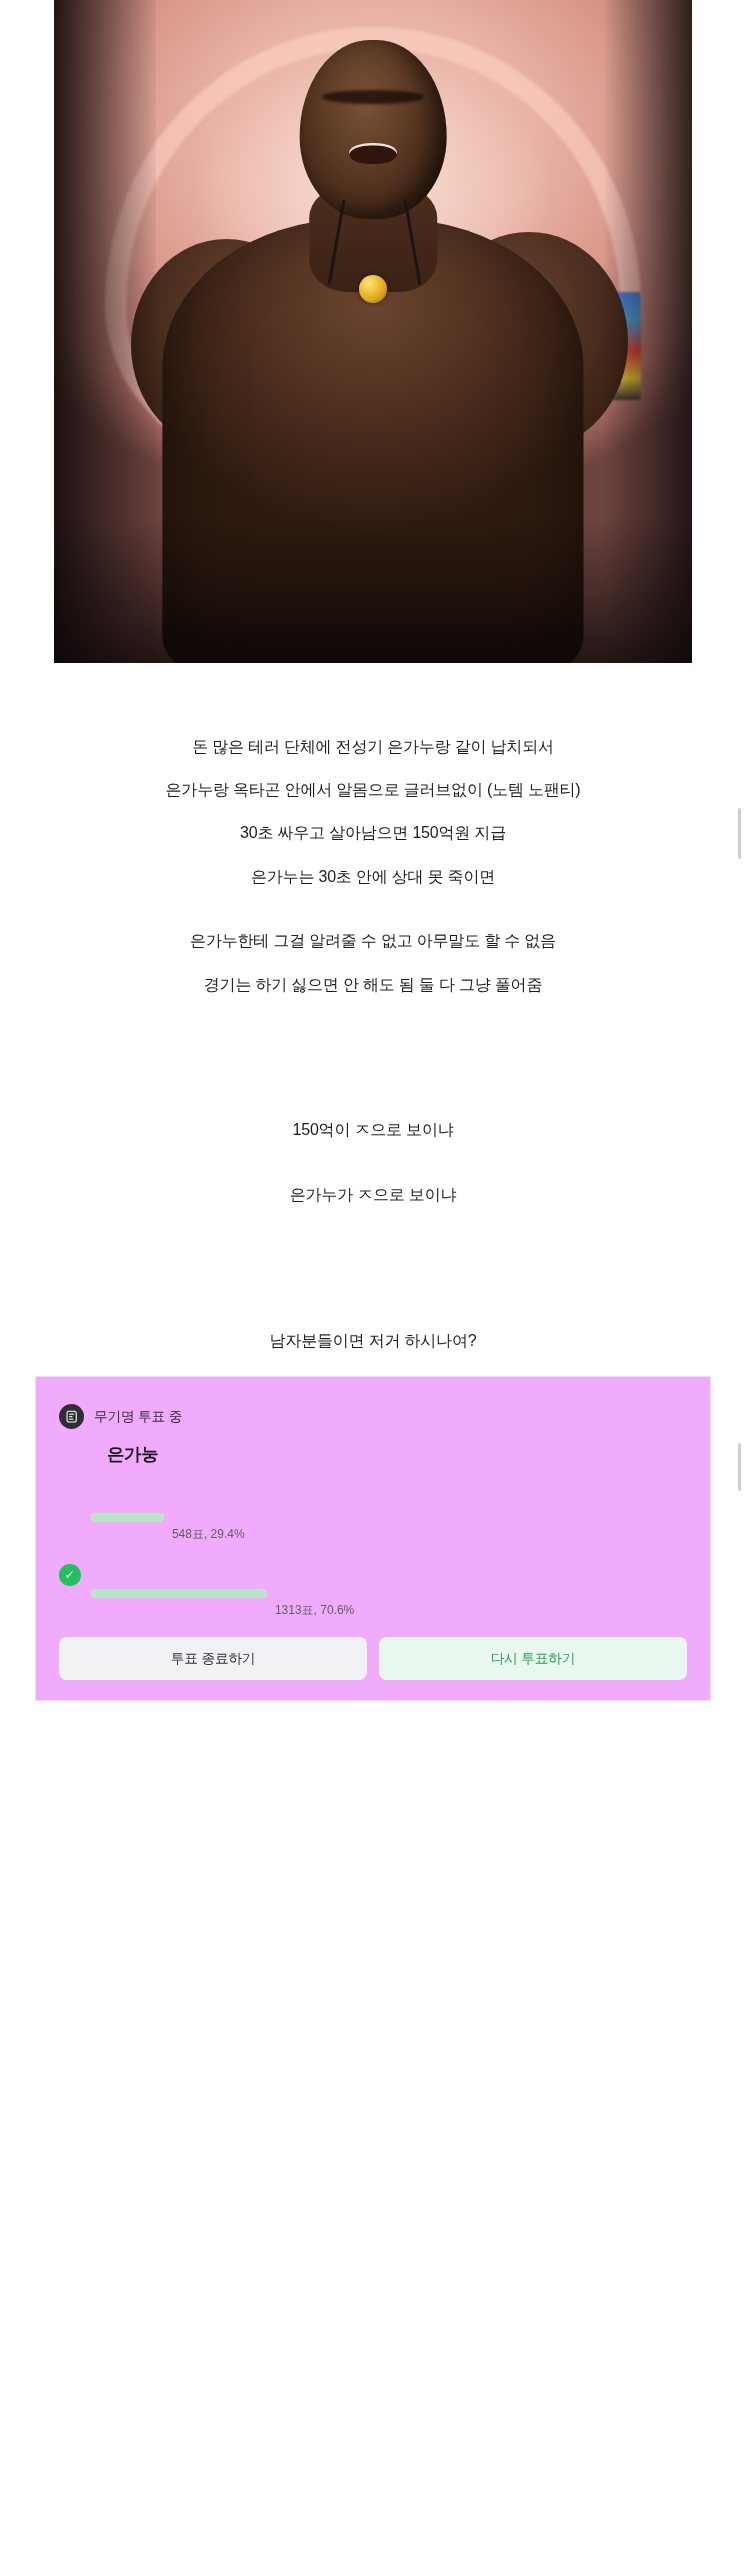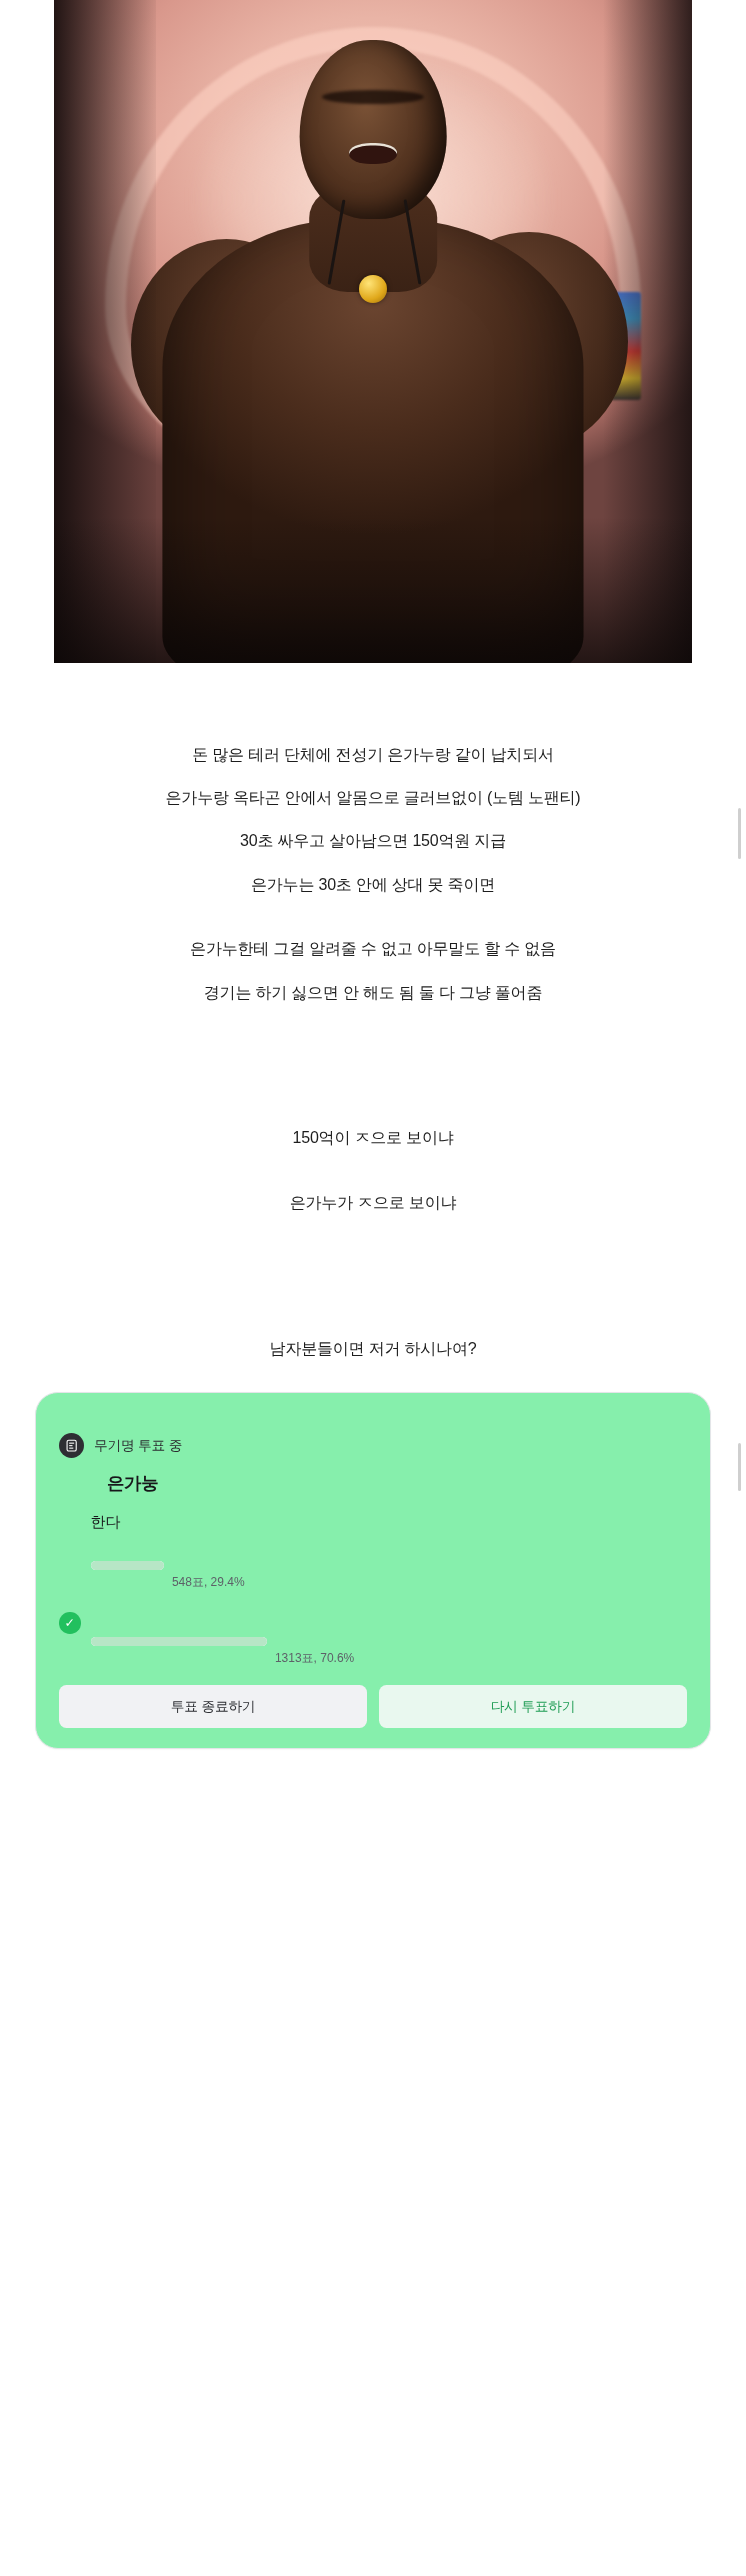--- a/index.html
+++ b/index.html
@@ -147,21 +147,21 @@
     background: radial-gradient(circle at 35% 30%, #ffe477, #e0a81b 60%, #9c6e08 100%);
     box-shadow: 0 0 5px rgba(0,0,0,.5);
   }
   .hero .bottom-fade {
     position: absolute; left: 0; bottom: 0; width: 100%; height: 22%;
     background: linear-gradient(180deg, rgba(0,0,0,0), rgba(10,6,6,.75));
   }
 
   
   .post-body {
-    padding: 8px 33px;
+    padding: 0 33px;
     text-align: center;
     color: #1b1b1b;
   }
   .line {
     font-size: 16px;
     line-height: 1.35;
     letter-spacing: -0.2px;
     color: #1d1d1d;
   }
   .gap-xs { height: 21.6px; }
@@ -176,23 +176,23 @@
     border-radius: 1.7px;
     background: #cfcfcf;
   }
   .scroll-mark.a { top: 808px; height: 51px; }
   .scroll-mark.b { top: 1443px; height: 48px; }
 
   
   .poll-wrap { padding: 0 35px; margin-top: 25px; }
   .poll-card {
     border: 0.8px solid #e3e5e8;
-    border-radius: 23px;
-    background: #86efac;
-    padding: 40px 23px 20px 23px;
+    border-radius: 2px;
+    background: #f0abfc;
+    padding: 27px 23px 20px 23px;
     box-shadow: 0 0.8px 1.7px rgba(0,0,0,0.03);
   }
   .poll-head {
     display: flex;
     align-items: center;
     gap: 10px;
   }
   .poll-badge {
     width: 25px; height: 25px;
     border-radius: 50%;
@@ -364,21 +364,20 @@
       <div class="poll-head-text">무기명 투표 중</div>
     </div>
 
     <div class="poll-title">은가눙</div>
 
     <div class="options">
 
       <div class="option-row">
         <div class="opt-check off"></div>
         <div class="opt-main">
-          <div class="opt-label">한다</div>
           <div class="bar-row">
             <div class="bar-track" id="bar0" style="width: 73px;">
               <div class="bar-fill" id="fill0" style="width: 100%; background: rgb(183, 230, 198);"></div>
             </div>
             <div class="bar-count">548표, 29.4%</div>
           </div>
         </div>
       </div>
 
       <div class="option-row">

